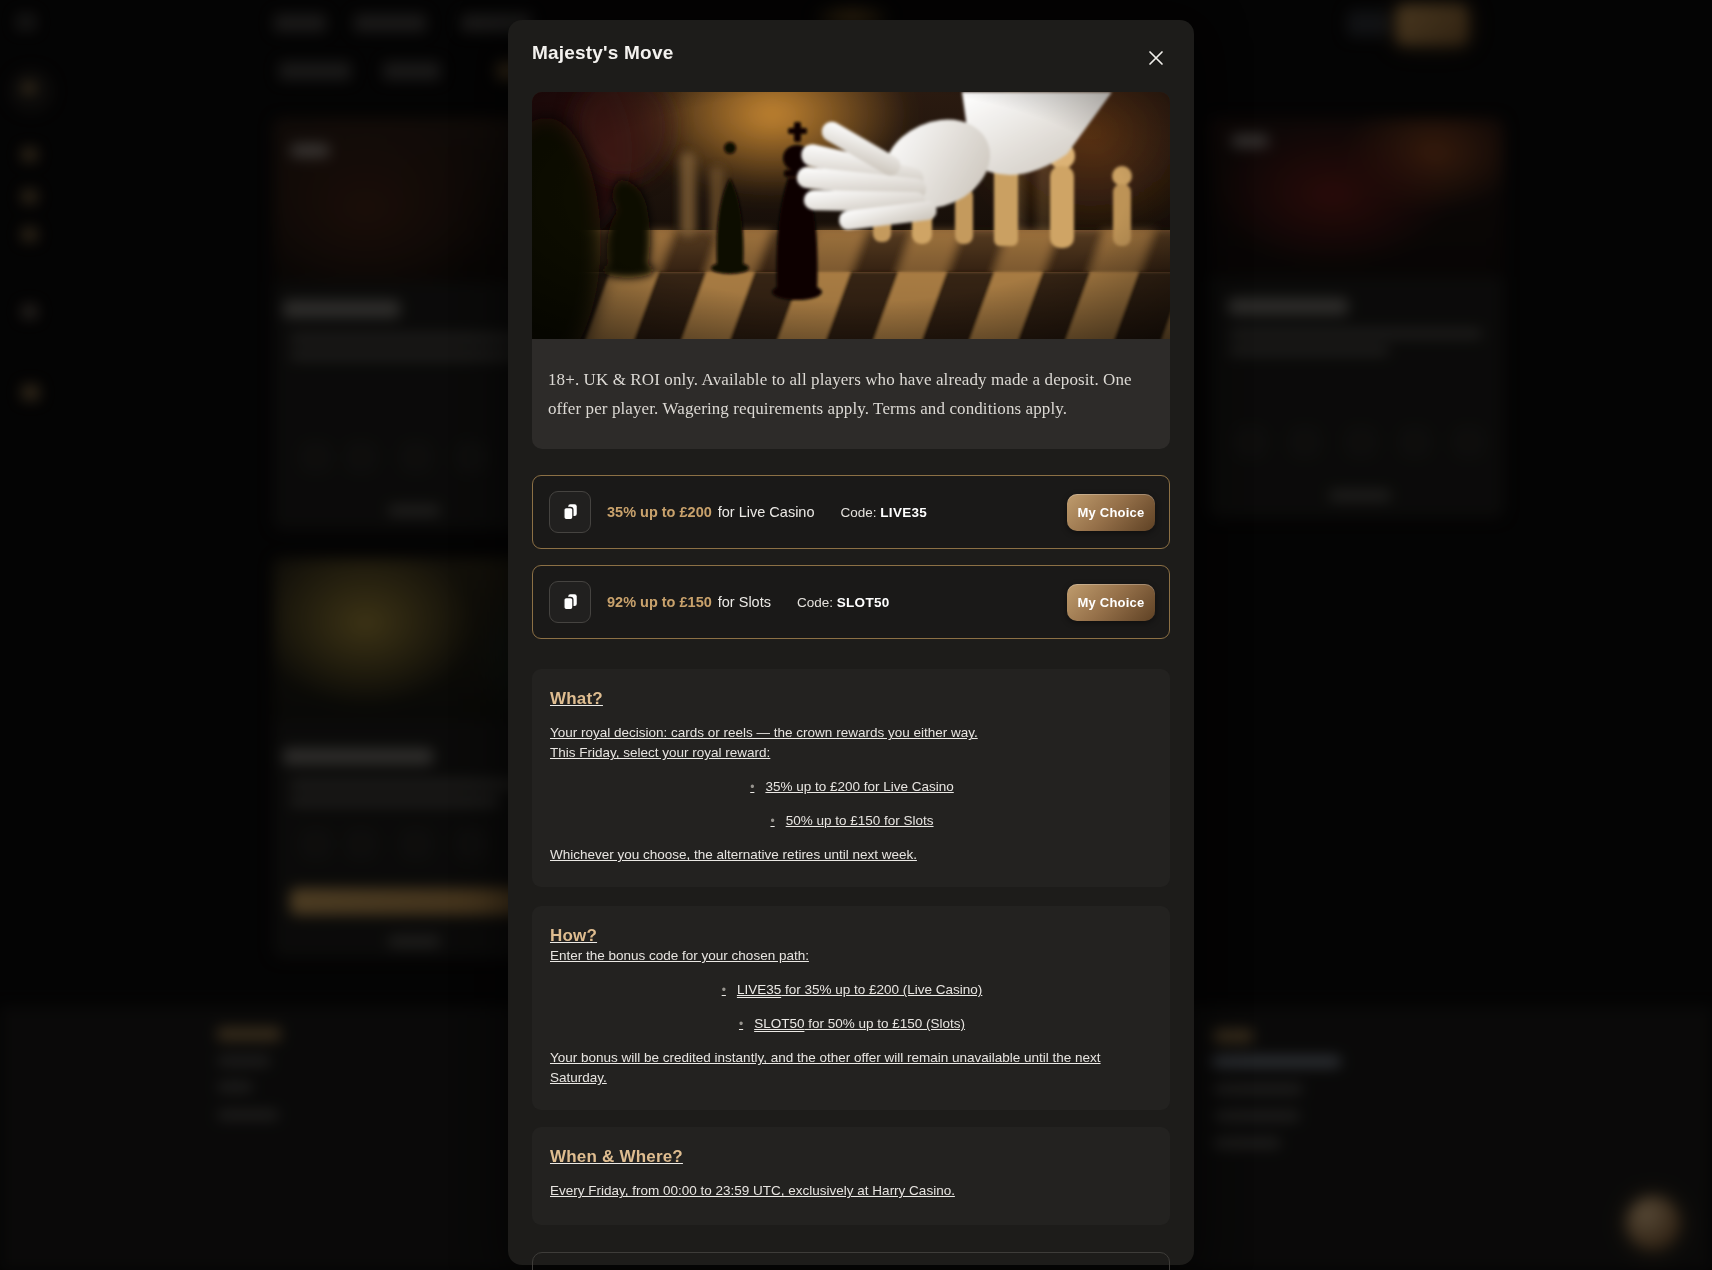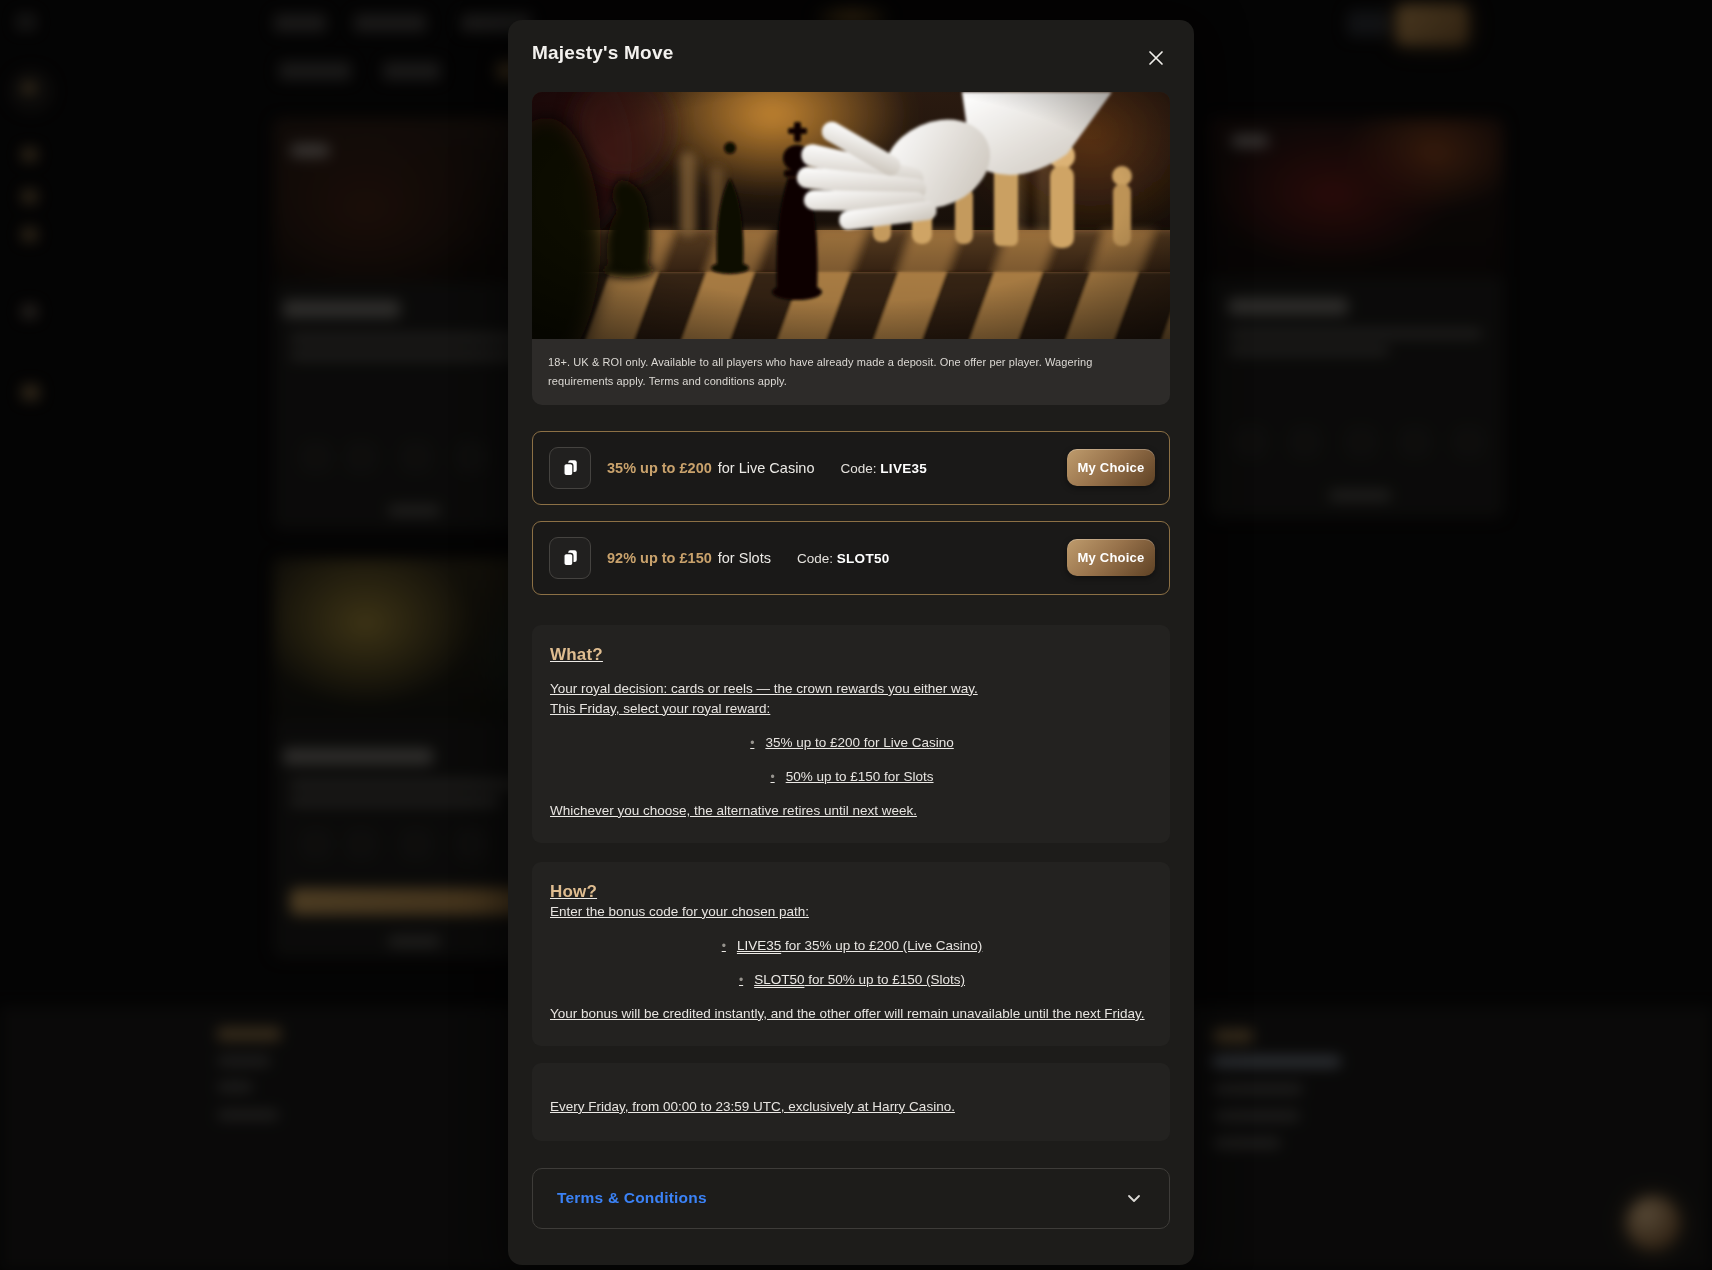--- a/index.html
+++ b/index.html
@@ -26,22 +26,22 @@
   .modal{position:absolute;left:508px;top:20px;width:686px;height:1245px;z-index:10;
          background:var(--modal-bg,#1d1c1a);border-radius:14px;box-shadow:0 12px 50px rgba(0,0,0,.7);
          box-sizing:border-box;padding:22px 24px 24px;}
   .modal-header{display:flex;align-items:flex-start;justify-content:space-between;height:32px;}
   .modal-title{font-size:19px;font-weight:bold;letter-spacing:.2px;color:#f4f2ef;}
   .close-btn{width:28px;height:28px;border:none;background:transparent;cursor:pointer;
              display:flex;align-items:center;justify-content:center;padding:0;margin-top:2px;}
 
   .hero{margin-top:18px;border-radius:10px;overflow:hidden;}
   .hero svg{display:block;}
-  .disclaimer{background:var(--disclaimer-bg,#2d2b29);padding:14px 16px;font-size:11px;
-              line-height:1.72;color:#dcd9d4;letter-spacing:.1px;}
+  .disclaimer{background:var(--disclaimer-bg,#2d2b29);padding:26px 16px;font-size:17px;
+              line-height:1.72;color:#dcd9d4;letter-spacing:.1px;font-family:Liberation Serif, serif;}
 
   .offer{margin-top:26px;height:74px;border:1px solid var(--offer-border,#8c7045);border-radius:9px;
          background:#1a1918;display:flex;align-items:center;padding:0 14px 0 16px;box-sizing:border-box;}
   .offer + .offer{margin-top:16px;}
   .offer-iconbox{width:40px;height:40px;border:1px solid #454340;border-radius:9px;background:#21201f;
                  display:flex;align-items:center;justify-content:center;flex:0 0 auto;}
   .offer-text{margin-left:16px;font-size:14.5px;display:flex;align-items:baseline;white-space:nowrap;}
   .offer-amount{font-weight:bold;color:var(--amount-gold,#c9a26c);margin-right:6px;text-align:center;}
   .offer-target{color:#eceae6;}
   .offer-code{margin-left:26px;font-size:13.5px;color:#e4e1dc;}
@@ -327,24 +327,25 @@
     <div class="bullets">
       <div class="bullet">
           <span class="bullet-dot"></span>
           <span><span class="code-link">LIVE35</span><span> for 35% up to £200 (Live Casino)</span></span>
         </div>
       <div class="bullet">
           <span class="bullet-dot"></span>
           <span><span class="code-link">SLOT50</span><span> for 50% up to £150 (Slots)</span></span>
         </div>
     </div>
-    <p class="tail">Your bonus will be credited instantly, and the other offer will remain unavailable until the next Friday.</p>
+    <p class="tail">Your bonus will be credited instantly, and the other offer will remain unavailable until the next Saturday.</p>
   </div>
 
   <div class="panel when">
+    <div class="panel-heading">When &amp; Where?</div>
     <p class="lead">Every Friday, from 00:00 to 23:59 UTC, exclusively at Harry Casino.</p>
   </div>
 
   <div class="terms">
     <span class="terms-label">Terms &amp; Conditions</span>
     <span style="display:flex;">
       <svg width="18" height="18" viewBox="0 0 18 18">
           <path d="M4 7 L9 12 L14 7" fill="none" stroke="#dcdad6" stroke-width="1.8" stroke-linecap="round" stroke-linejoin="round"></path>
         </svg>
     </span>

